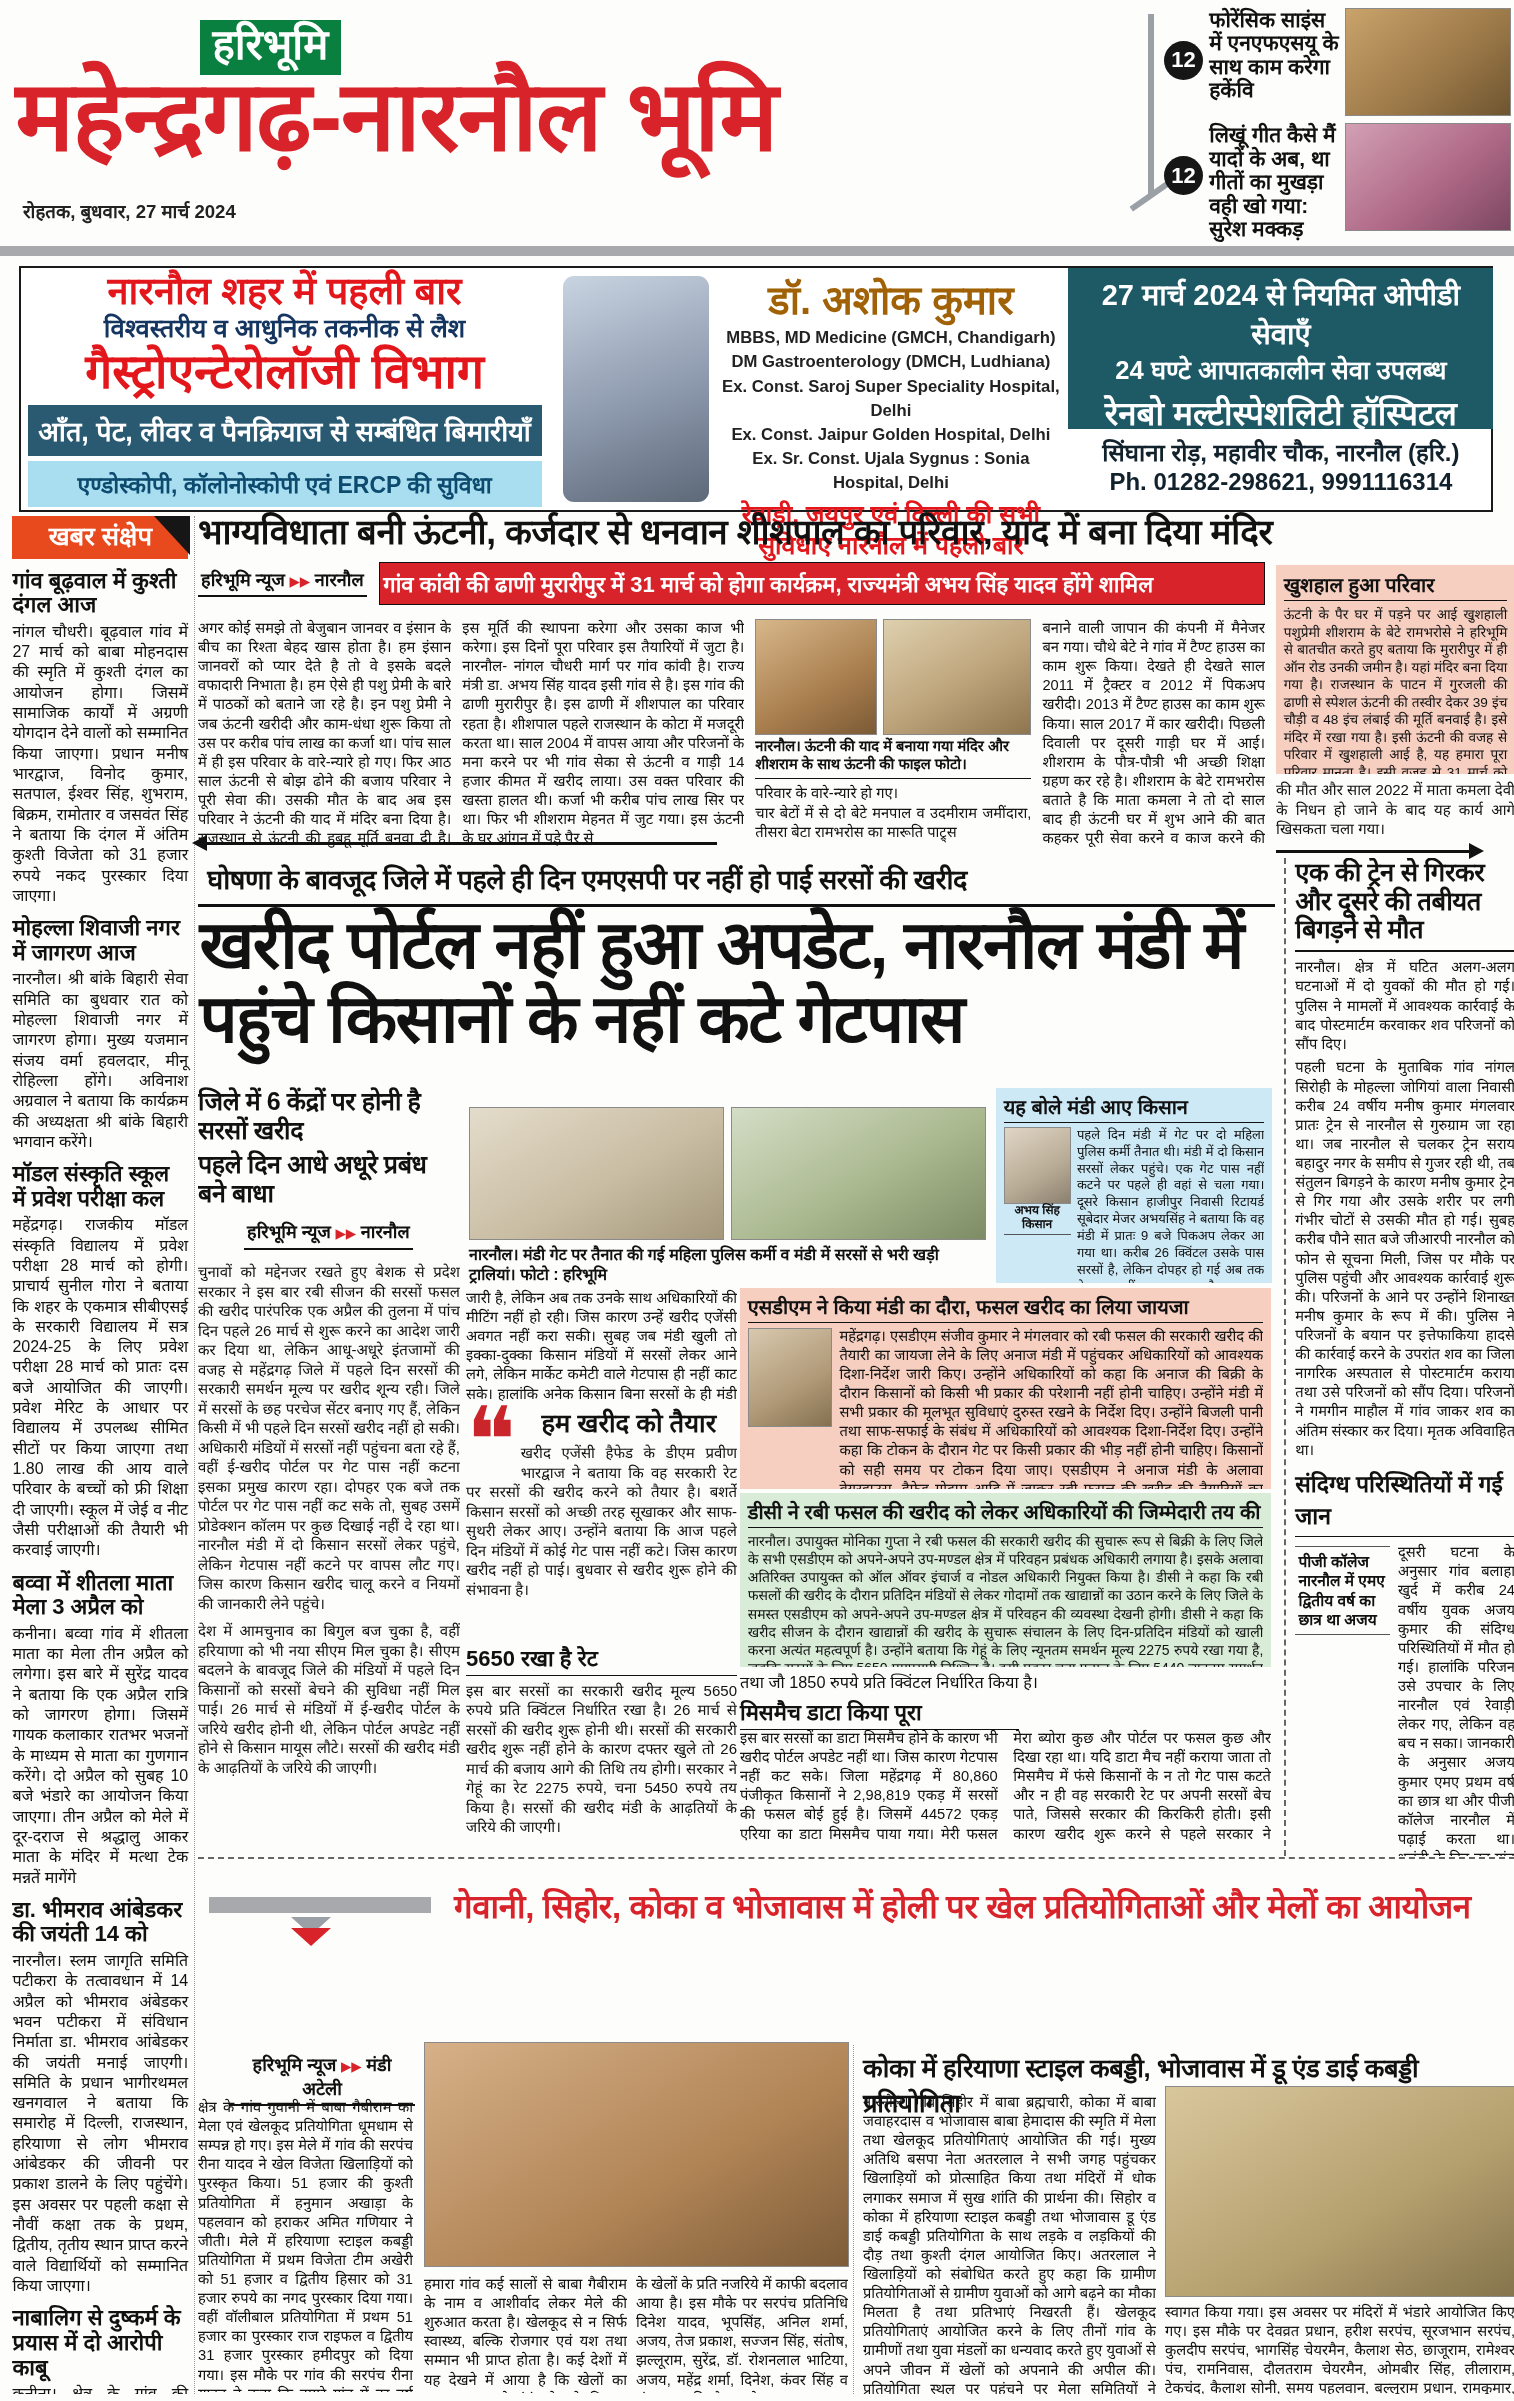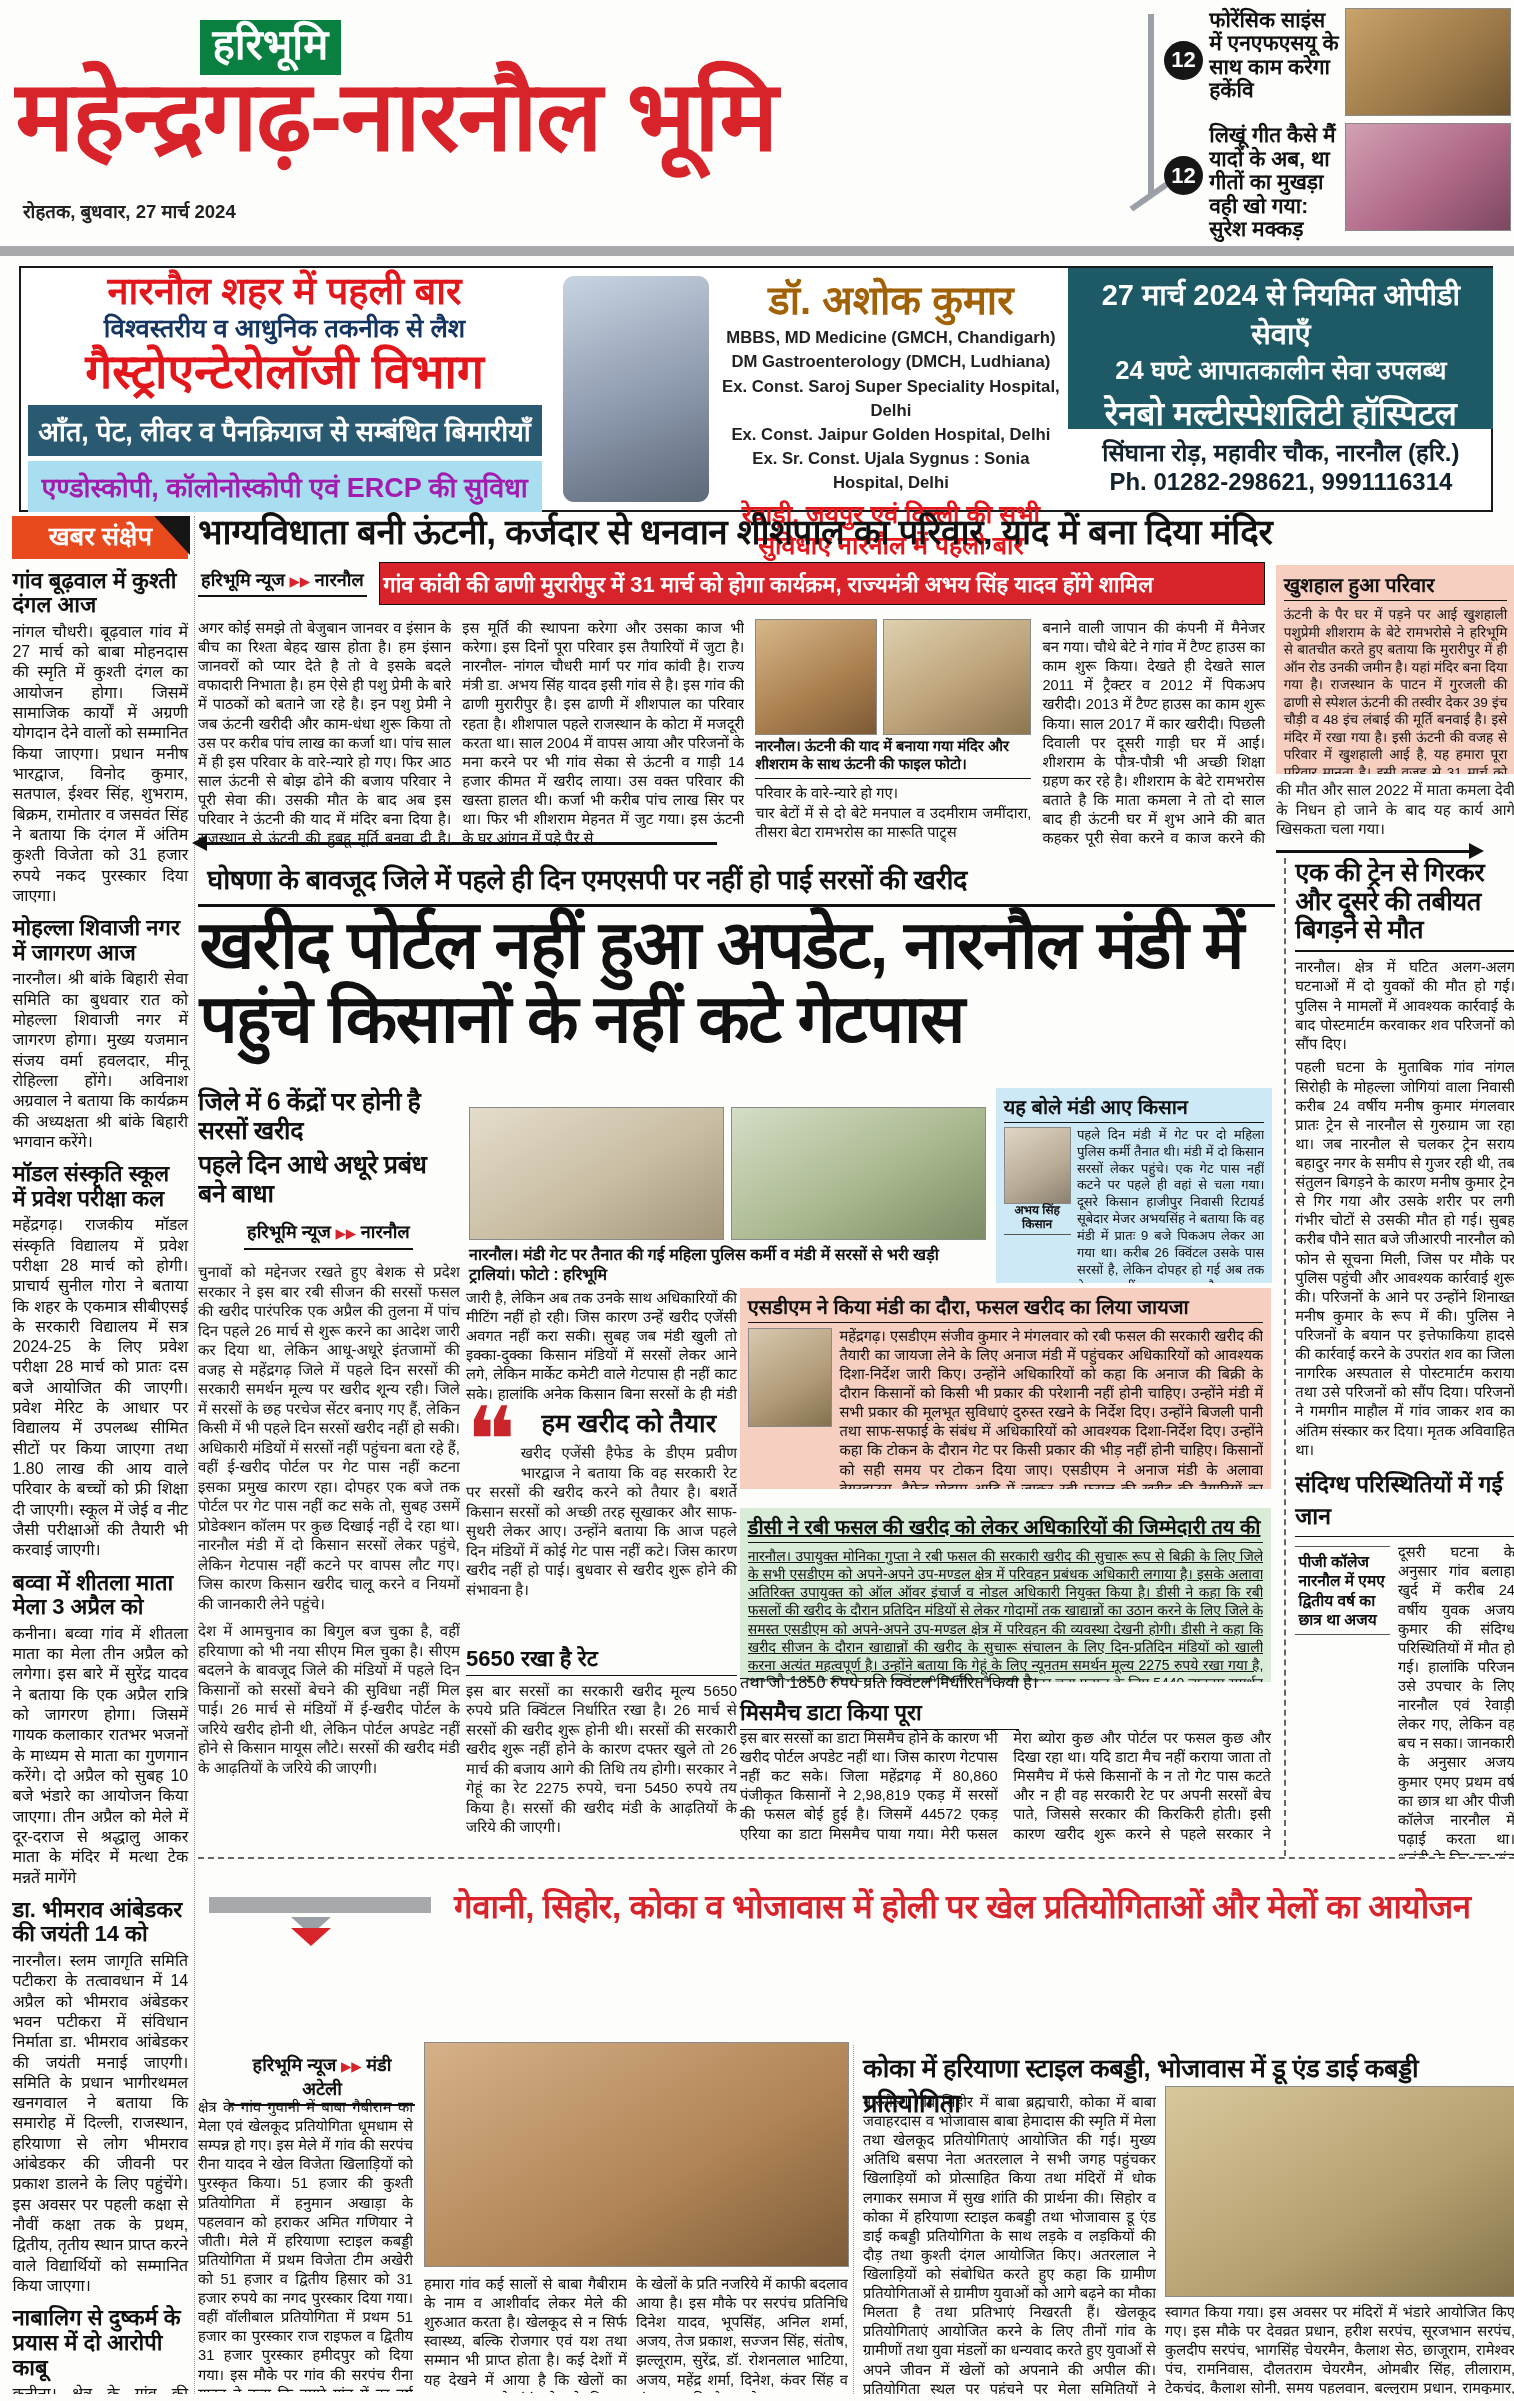--- a/index.html
+++ b/index.html
@@ -27,21 +27,21 @@
   .tph{width:166px;height:108px;flex:0 0 auto;}
   #gbar{left:0;top:246px;width:1514px;height:10px;background:#a7a9ac;}
 
   
   #ad{left:19.4px;top:266px;width:1474px;height:246px;border:2.3px solid #1a1a1a;background:#fff;}
   .adL{position:absolute;left:6.2px;top:1.5px;width:514px;text-align:center;}
   .adL1{font-size:38px;color:#e3161b;font-weight:bold;line-height:1.15;}
   .adL2{font-size:25.6px;color:#14355f;font-weight:bold;line-height:1.2;}
   .adL3{font-size:48px;color:#e3161b;font-weight:bold;line-height:1.15;}
   .adB1{background:#2a5a72;color:#fff;font-size:27px;font-weight:bold;padding:7px 0;margin-top:6.2px;}
-  .adB2{background:#a9ddf0;color:#a21caf;font-size:27px;font-weight:bold;padding:7px 0;margin-top:4.6px;}
+  .adB2{background:#a9ddf0;color:#0c4a6e;font-size:23px;font-weight:bold;padding:7px 0;margin-top:4.6px;}
   .adPh{position:absolute;left:542px;top:7.7px;width:146px;height:226px;border-radius:11px;
         background:linear-gradient(160deg,#c9d4e2 0%,#8d99ad 55%,#5d6878 100%);}
   .adM{position:absolute;left:696px;top:3.1px;width:347px;text-align:center;}
   .adName{font-size:40px;color:#a16207;font-weight:bold;}
   .adCred{font-size:16.7px;font-weight:bold;color:#222;line-height:1.45;}
   .adHl{font-size:25px;color:#e3161b;font-weight:bold;line-height:1.25;margin-top:3.1px;}
   .adR{position:absolute;left:1047px;top:0;width:425px;height:242px;text-align:center;}
   .adRT{background:#1d5a66;color:#fff;height:161px;padding-top:6.2px;}
   .rt1{font-size:29px;font-weight:bold;}
   .rt2{font-size:25.6px;font-weight:bold;}
@@ -108,22 +108,22 @@
            padding:4.6px 7.7px;overflow:hidden;}
   .bxt{font-size:20px;font-weight:bold;border-bottom:1.5px solid #111;padding-bottom:2.3px;margin-bottom:3.9px;}
   .bluebox .bt{font-size:13px;}
   .fph{float:left;width:67px;margin-right:6.2px;text-align:center;}
   .fphimg{width:67px;height:77px;}
   .fcap{font-size:12px;font-weight:bold;line-height:1.15;border-bottom:1.5px solid #555;padding-bottom:2.3px;}
   .sdmbox{position:absolute;left:542px;top:430px;width:531px;height:201px;background:#f6cfc0;
           padding:4.6px 7.7px;overflow:hidden;}
   .sdmbox .bt{font-size:14.7px;}
   .sdmimg{float:left;width:84px;height:99px;margin:1.5px 7.7px 1.5px 0;}
-  .dcbox{position:absolute;left:542px;top:650px;width:531px;height:174px;background:#d8ecd8;
-         padding:4.6px 7.7px;overflow:hidden;text-decoration:underline;}
+  .dcbox{position:absolute;left:542px;top:635px;width:531px;height:174px;background:#d8ecd8;
+         padding:4.6px 7.7px;overflow:hidden;}
   .dcbox .bt{font-size:14px;}
   .barley{position:absolute;left:542px;top:813px;width:531px;font-size:16.3px;}
   .mmh{position:absolute;left:542px;top:838px;width:279px;font-size:22px;font-weight:bold;
        border-bottom:1.5px solid #111;padding-bottom:3.1px;}
   .mmb{position:absolute;left:542px;top:871px;width:531px;height:125px;column-count:2;
        column-gap:15.5px;font-size:14.7px;line-height:1.3;text-align:justify;overflow:hidden;}
   
   .deaths{position:absolute;left:1086px;top:0;width:231px;height:998px;border-left:2.3px dashed #666;
           padding-left:9.3px;overflow:hidden;}
   .dh{font-size:25.6px;font-weight:bold;line-height:1.12;border-bottom:2.3px solid #111;

